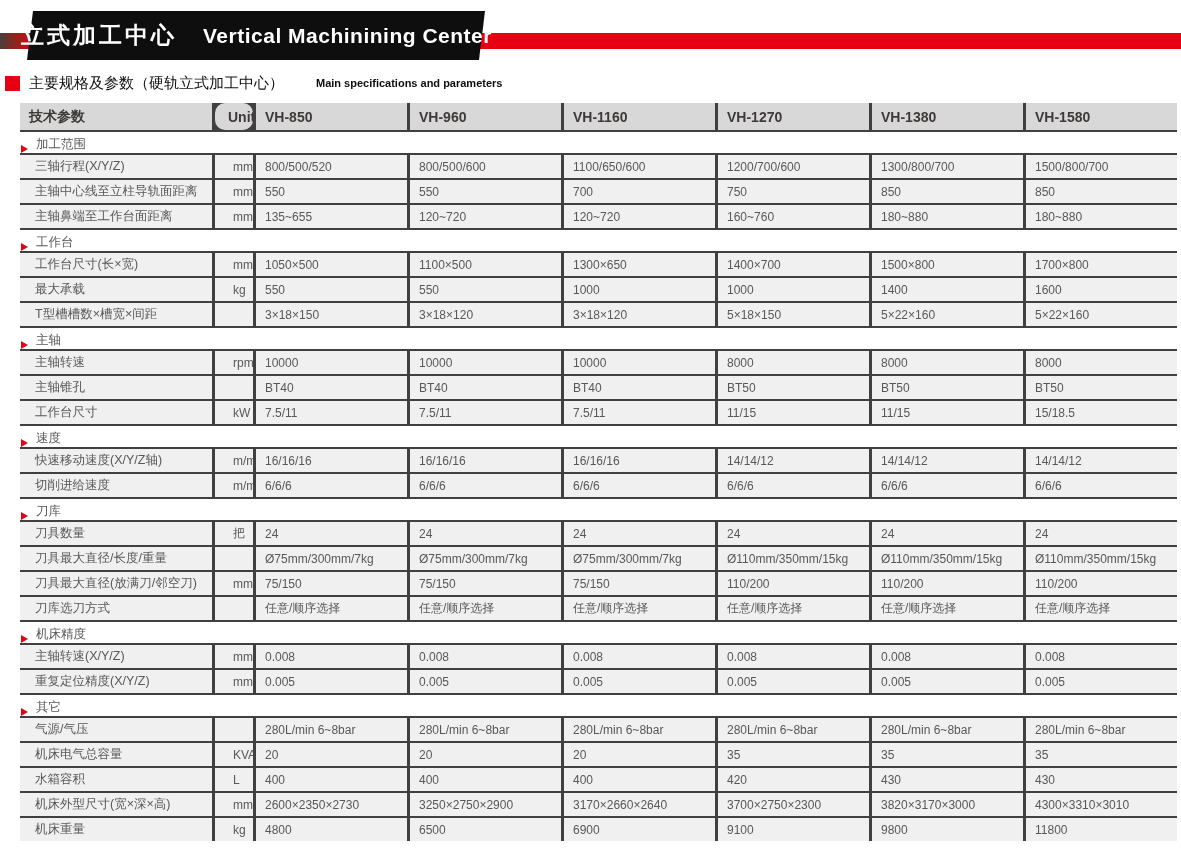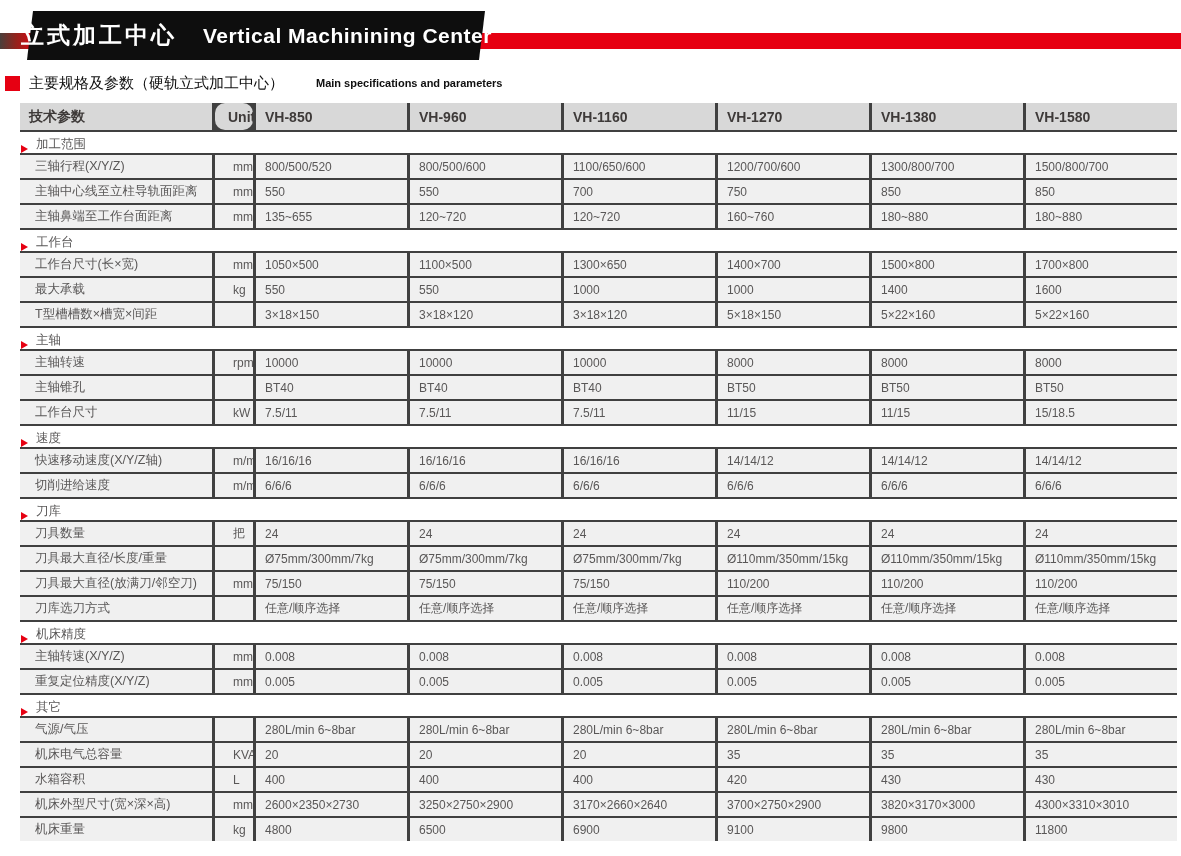--- a/index.html
+++ b/index.html
@@ -266,21 +266,21 @@
     <div class="cell data-cell value-cell">400</div>
     <div class="cell data-cell value-cell">400</div>
     <div class="cell data-cell value-cell">420</div>
     <div class="cell data-cell value-cell">430</div>
     <div class="cell data-cell value-cell">430</div>
     <div class="cell data-cell label-cell">机床外型尺寸(宽×深×高)</div>
     <div class="cell data-cell unit-cell">mm</div>
     <div class="cell data-cell value-cell">2600×2350×2730</div>
     <div class="cell data-cell value-cell">3250×2750×2900</div>
     <div class="cell data-cell value-cell">3170×2660×2640</div>
-    <div class="cell data-cell value-cell">3700×2750×2900</div>
+    <div class="cell data-cell value-cell">3700×2750×2300</div>
     <div class="cell data-cell value-cell">3820×3170×3000</div>
     <div class="cell data-cell value-cell">4300×3310×3010</div>
     <div class="cell data-cell label-cell">机床重量</div>
     <div class="cell data-cell unit-cell">kg</div>
     <div class="cell data-cell value-cell">4800</div>
     <div class="cell data-cell value-cell">6500</div>
     <div class="cell data-cell value-cell">6900</div>
     <div class="cell data-cell value-cell">9100</div>
     <div class="cell data-cell value-cell">9800</div>
     <div class="cell data-cell value-cell">11800</div>

